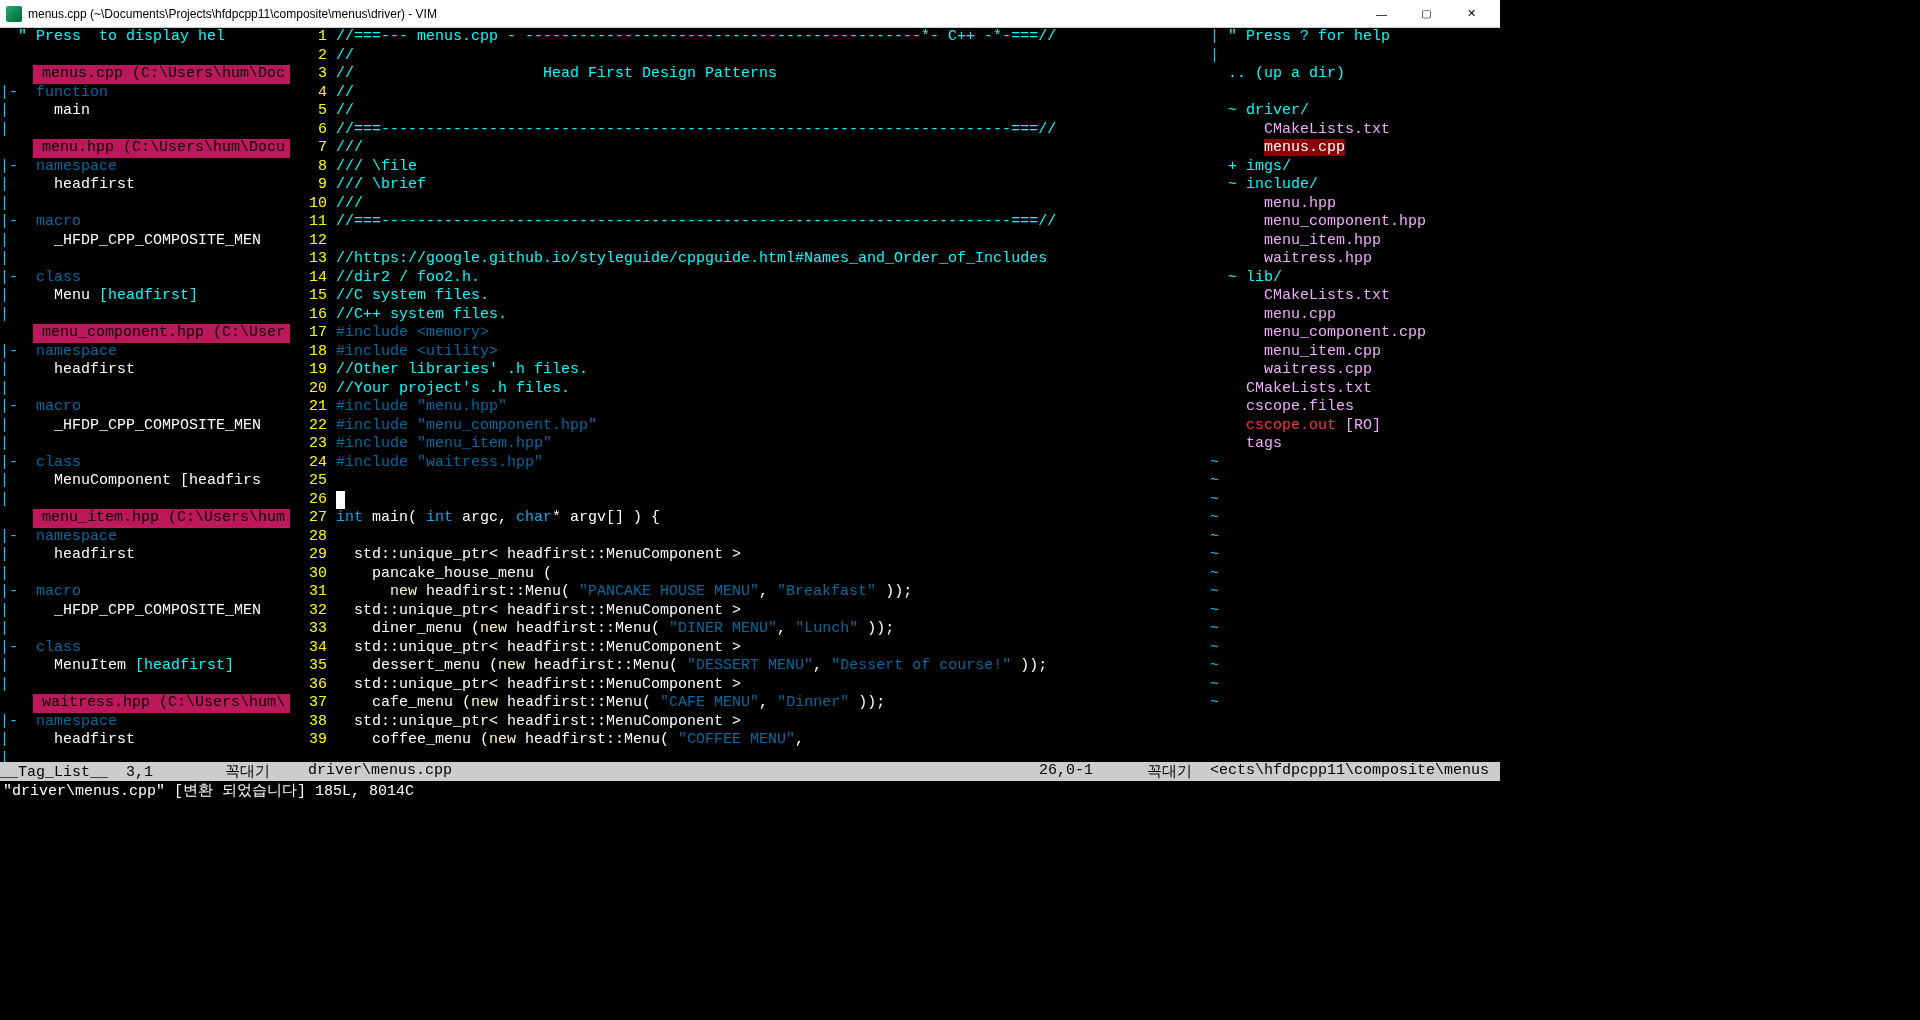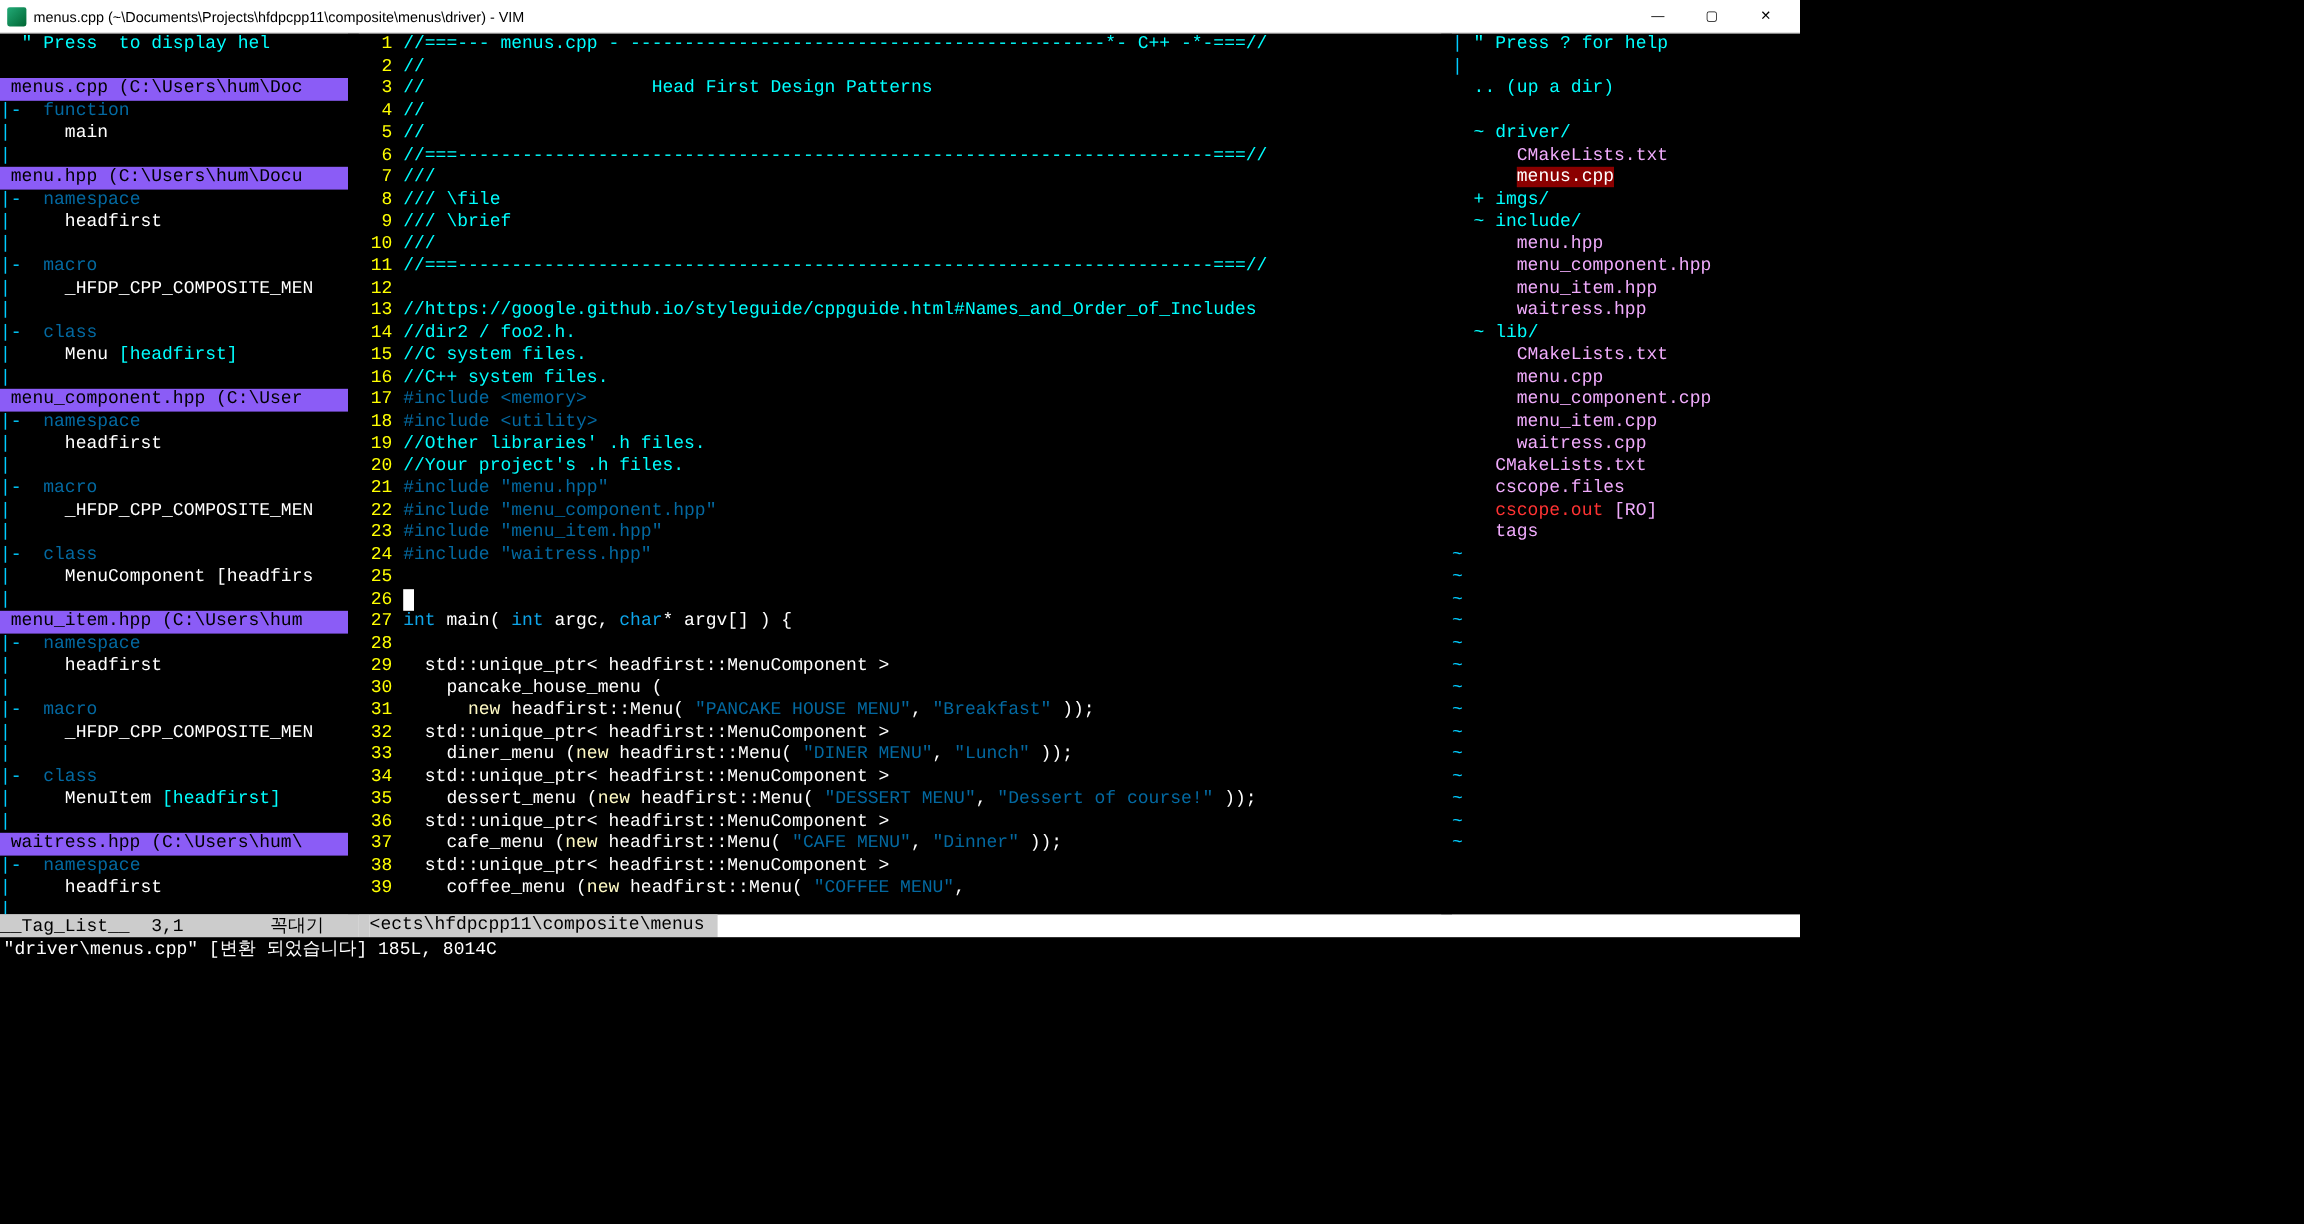--- a/index.html
+++ b/index.html
@@ -11,21 +11,21 @@
 .win-controls { display:flex; gap:0; }
 .win-btn { width:45px; height:28px; display:flex; align-items:center; justify-content:center; font-family:"Segoe UI",sans-serif; font-size:11px; color:#000; }
 .editor-area { flex:1; display:flex; background:#000; overflow:hidden; }
 .pane-left { width:290px; display:flex; flex-direction:column; overflow:hidden; }
 .pane-center { flex:1; display:flex; flex-direction:column; overflow:hidden; }
 .pane-right { width:290px; display:flex; flex-direction:column; overflow:hidden; }
 .vsplit { width:9px; background:#000; }
 .pane-body { flex:1; overflow:hidden; line-height:18.5px; white-space:pre; }
 .pane-status { height:19px; background:#ccc; color:#000; white-space:pre; display:flex; overflow:hidden; }
 .cmdline { height:19px; background:#000; color:#fff; padding:0 3px; white-space:pre; }
-.taghdr { background:#8b5cf6; color:#000; }
+.taghdr { background:#be185d; color:#000;margin-left:33px; }
 .kw-mag { color:#0369a1; }
 .kw-yl { color:#fef9c3; }
 .kw-gr { color:#0ea5e9; }
 .kw-cy { color:#00fefe; }
 .kw-red { color:#f33; }
 .kw-wh { color:#f0abfc; }
 .ln { color:#ff0; text-align:right; display:inline-block; width:28px; }
 .sel { background:#8b0000; color:#fff;text-align:right; }
 .cursor { background:#fff; color:#000; display:inline-block; width:9px; height:18px; }
 
@@ -58,18 +58,25 @@
     <div class="vsplit"></div>
 
     <div class="pane-right">
       <div class="pane-body" id="nerdtree-body"><div><span class="lm">| </span><span class="kw-cy">" Press ? for help</span></div><div><span class="lm">| </span></div><div>  <span class="kw-cy">.. (up a dir)</span></div><div>  <span class="kw-yl"></span></div><div>  <span class="kw-cy">~ driver/</span></div><div>      <span class="kw-wh">CMakeLists.txt</span></div><div>      <span class="kw-wh sel">menus.cpp</span></div><div>  <span class="kw-cy">+ imgs/</span></div><div>  <span class="kw-cy">~ include/</span></div><div>      <span class="kw-wh">menu.hpp</span></div><div>      <span class="kw-wh">menu_component.hpp</span></div><div>      <span class="kw-wh">menu_item.hpp</span></div><div>      <span class="kw-wh">waitress.hpp</span></div><div>  <span class="kw-cy">~ lib/</span></div><div>      <span class="kw-wh">CMakeLists.txt</span></div><div>      <span class="kw-wh">menu.cpp</span></div><div>      <span class="kw-wh">menu_component.cpp</span></div><div>      <span class="kw-wh">menu_item.cpp</span></div><div>      <span class="kw-wh">waitress.cpp</span></div><div>    <span class="kw-wh">CMakeLists.txt</span></div><div>    <span class="kw-wh">cscope.files</span></div><div>    <span class="kw-red">cscope.out</span> <span class="kw-wh">[RO]</span></div><div>    <span class="kw-wh">tags</span></div><div><span class="lm">~</span></div><div><span class="lm">~</span></div><div><span class="lm">~</span></div><div><span class="lm">~</span></div><div><span class="lm">~</span></div><div><span class="lm">~</span></div><div><span class="lm">~</span></div><div><span class="lm">~</span></div><div><span class="lm">~</span></div><div><span class="lm">~</span></div><div><span class="lm">~</span></div><div><span class="lm">~</span></div><div><span class="lm">~</span></div><div><span class="lm">~</span></div></div>
     </div>
   </div>
 
   <div style="display:flex;height:19px;text-align:center;">
     <div class="pane-status" style="width:290px;">__Tag_List__  3,1        꼭대기</div>
     <div style="width:9px;background:#ccc;"></div>
+    <div class="pane-status" style="flex:1;">
+      <span> driver\menus.cpp</span>
+      <span style="flex:1"></span>
+      <span>26,0-1</span>
+      <span>      </span>
+      <span>꼭대기 </span>
+    </div>
     <div style="width:9px;background:#ccc;"></div>
     <div class="pane-status" style="width:290px;">&lt;ects\hfdpcpp11\composite\menus</div>
   </div>
 
   <div class="cmdline">"driver\menus.cpp" [변환 되었습니다] 185L, 8014C</div>
 </div>
 
 </body></html>

